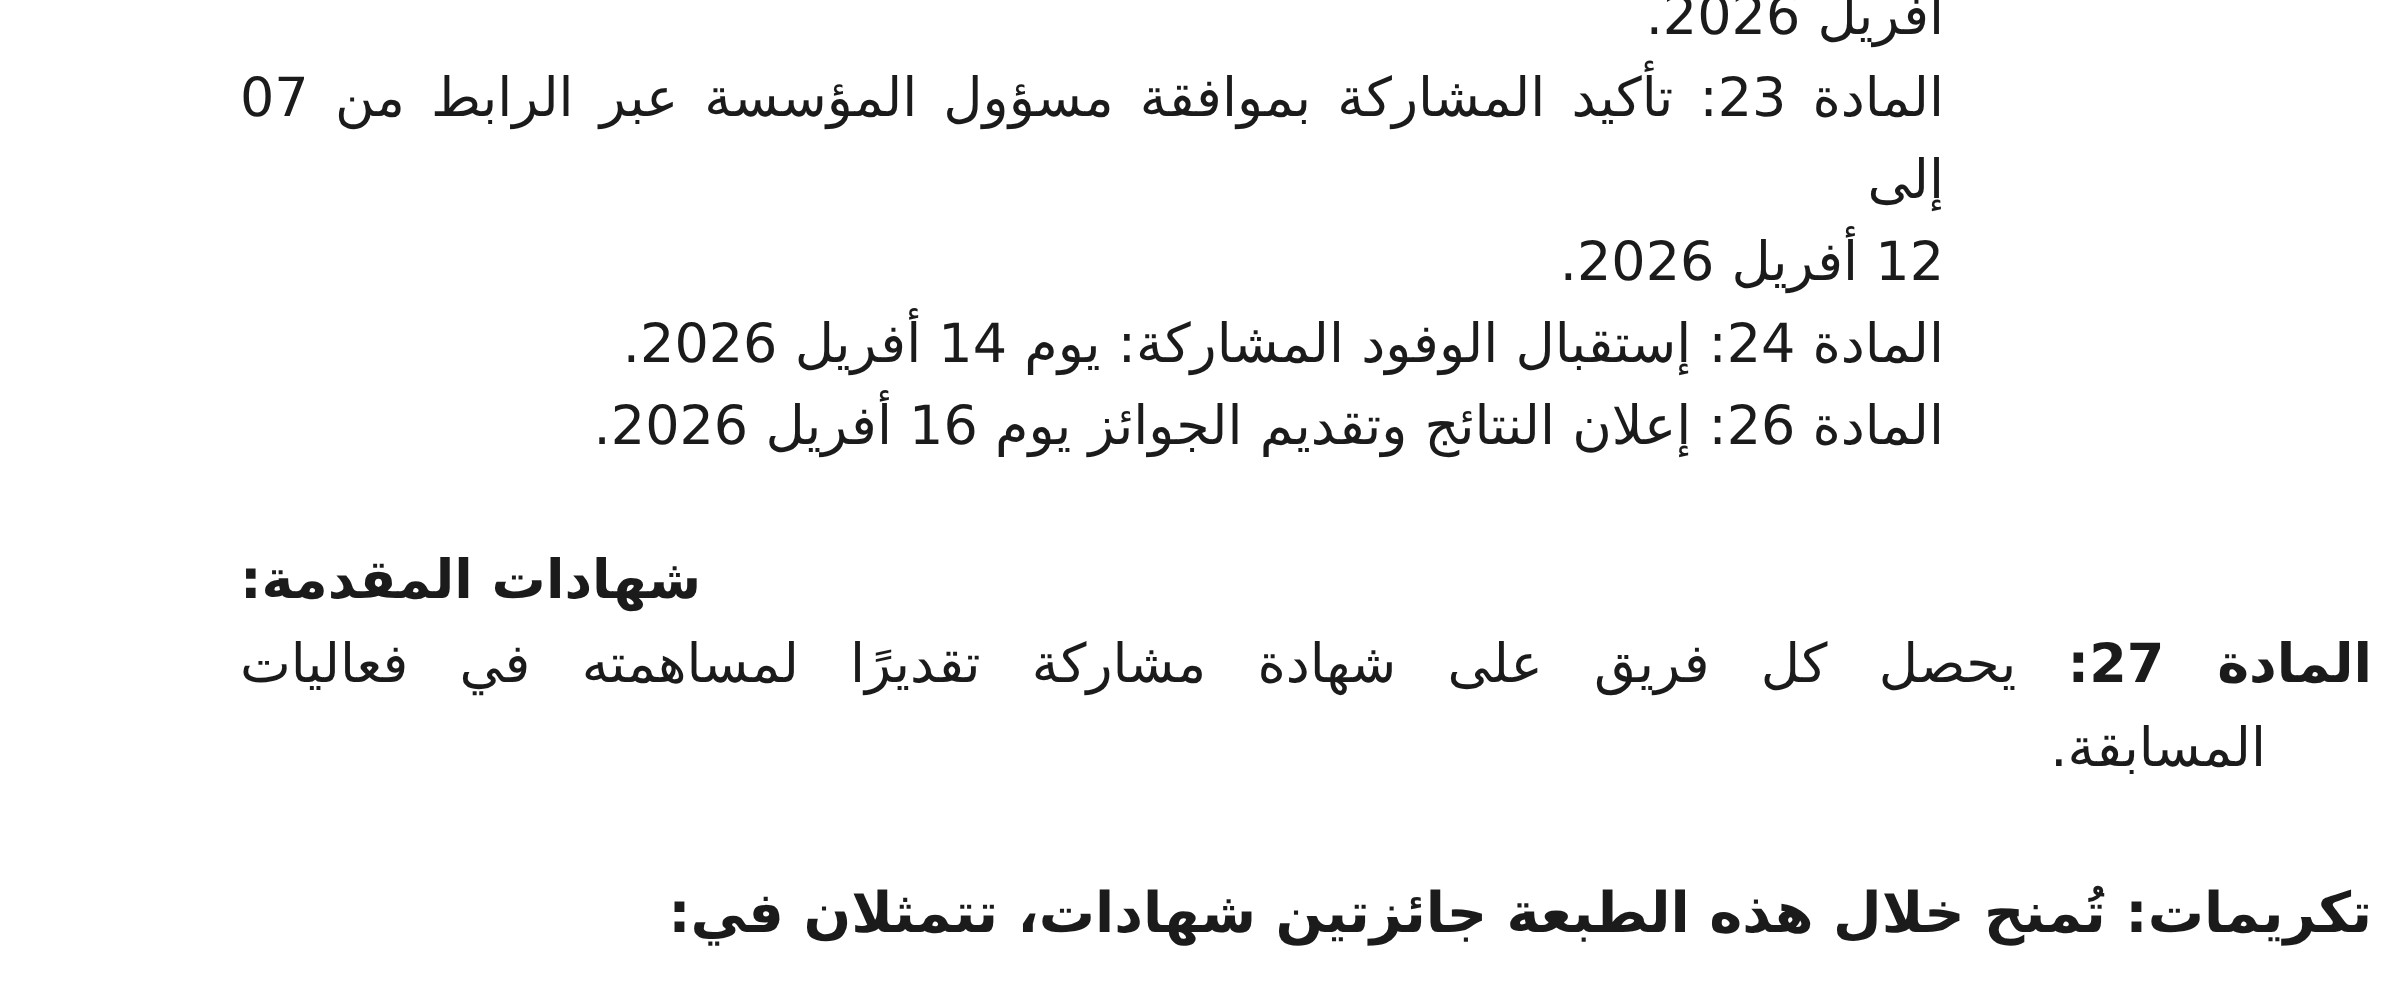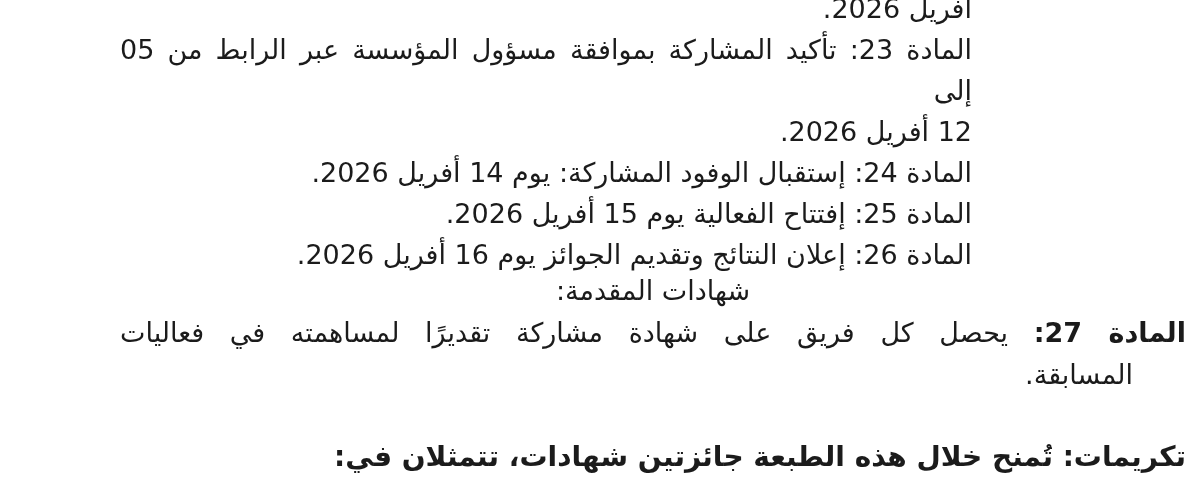--- a/index.html
+++ b/index.html
@@ -40,22 +40,22 @@
   .certs {
     position: absolute;
     top: 270px;
     right: 14px;
     left: 18px;
     direction: rtl;
     font-size: 27px;
     line-height: 42px;
   }
   .heading-bold {
-    font-weight: normal;
-    text-align: center;
+    font-weight: bold;
+    text-align: left;
   }
   .art27-line1 {
     text-align: justify;
     text-align-last: justify;
   }
   .art27-label {
     font-weight: bold;
   }
   .art27-cont {
     text-align: right;
@@ -76,24 +76,23 @@
     white-space: nowrap;
   }
 </style>
 </head>
 <body>
 
 <div class="page">
 
   <div class="schedule">
     <div class="line-right">أفريل 2026.</div>
-    <div class="line-stretch">المادة 23: تأكيد المشاركة بموافقة مسؤول المؤسسة عبر الرابط من 05 إلى</div>
+    <div class="line-stretch">المادة 23: تأكيد المشاركة بموافقة مسؤول المؤسسة عبر الرابط من 07 إلى</div>
     <div class="line-right">12 أفريل 2026.</div>
     <div class="line-right">المادة 24: إستقبال الوفود المشاركة: يوم 14 أفريل 2026.</div>
-    <div class="line-right">المادة 25: إفتتاح الفعالية يوم 15 أفريل 2026.</div>
     <div class="line-right">المادة 26: إعلان النتائج وتقديم الجوائز يوم 16 أفريل 2026.</div>
   </div>
 
   <div class="certs">
     <div class="heading-bold">شهادات المقدمة:</div>
     <div class="art27-line1">
       <span class="art27-label">المادة 27:</span><span> يحصل كل فريق على شهادة مشاركة تقديرًا لمساهمته في فعاليات</span>
     </div>
     <div class="art27-cont">المسابقة.</div>
   </div>

